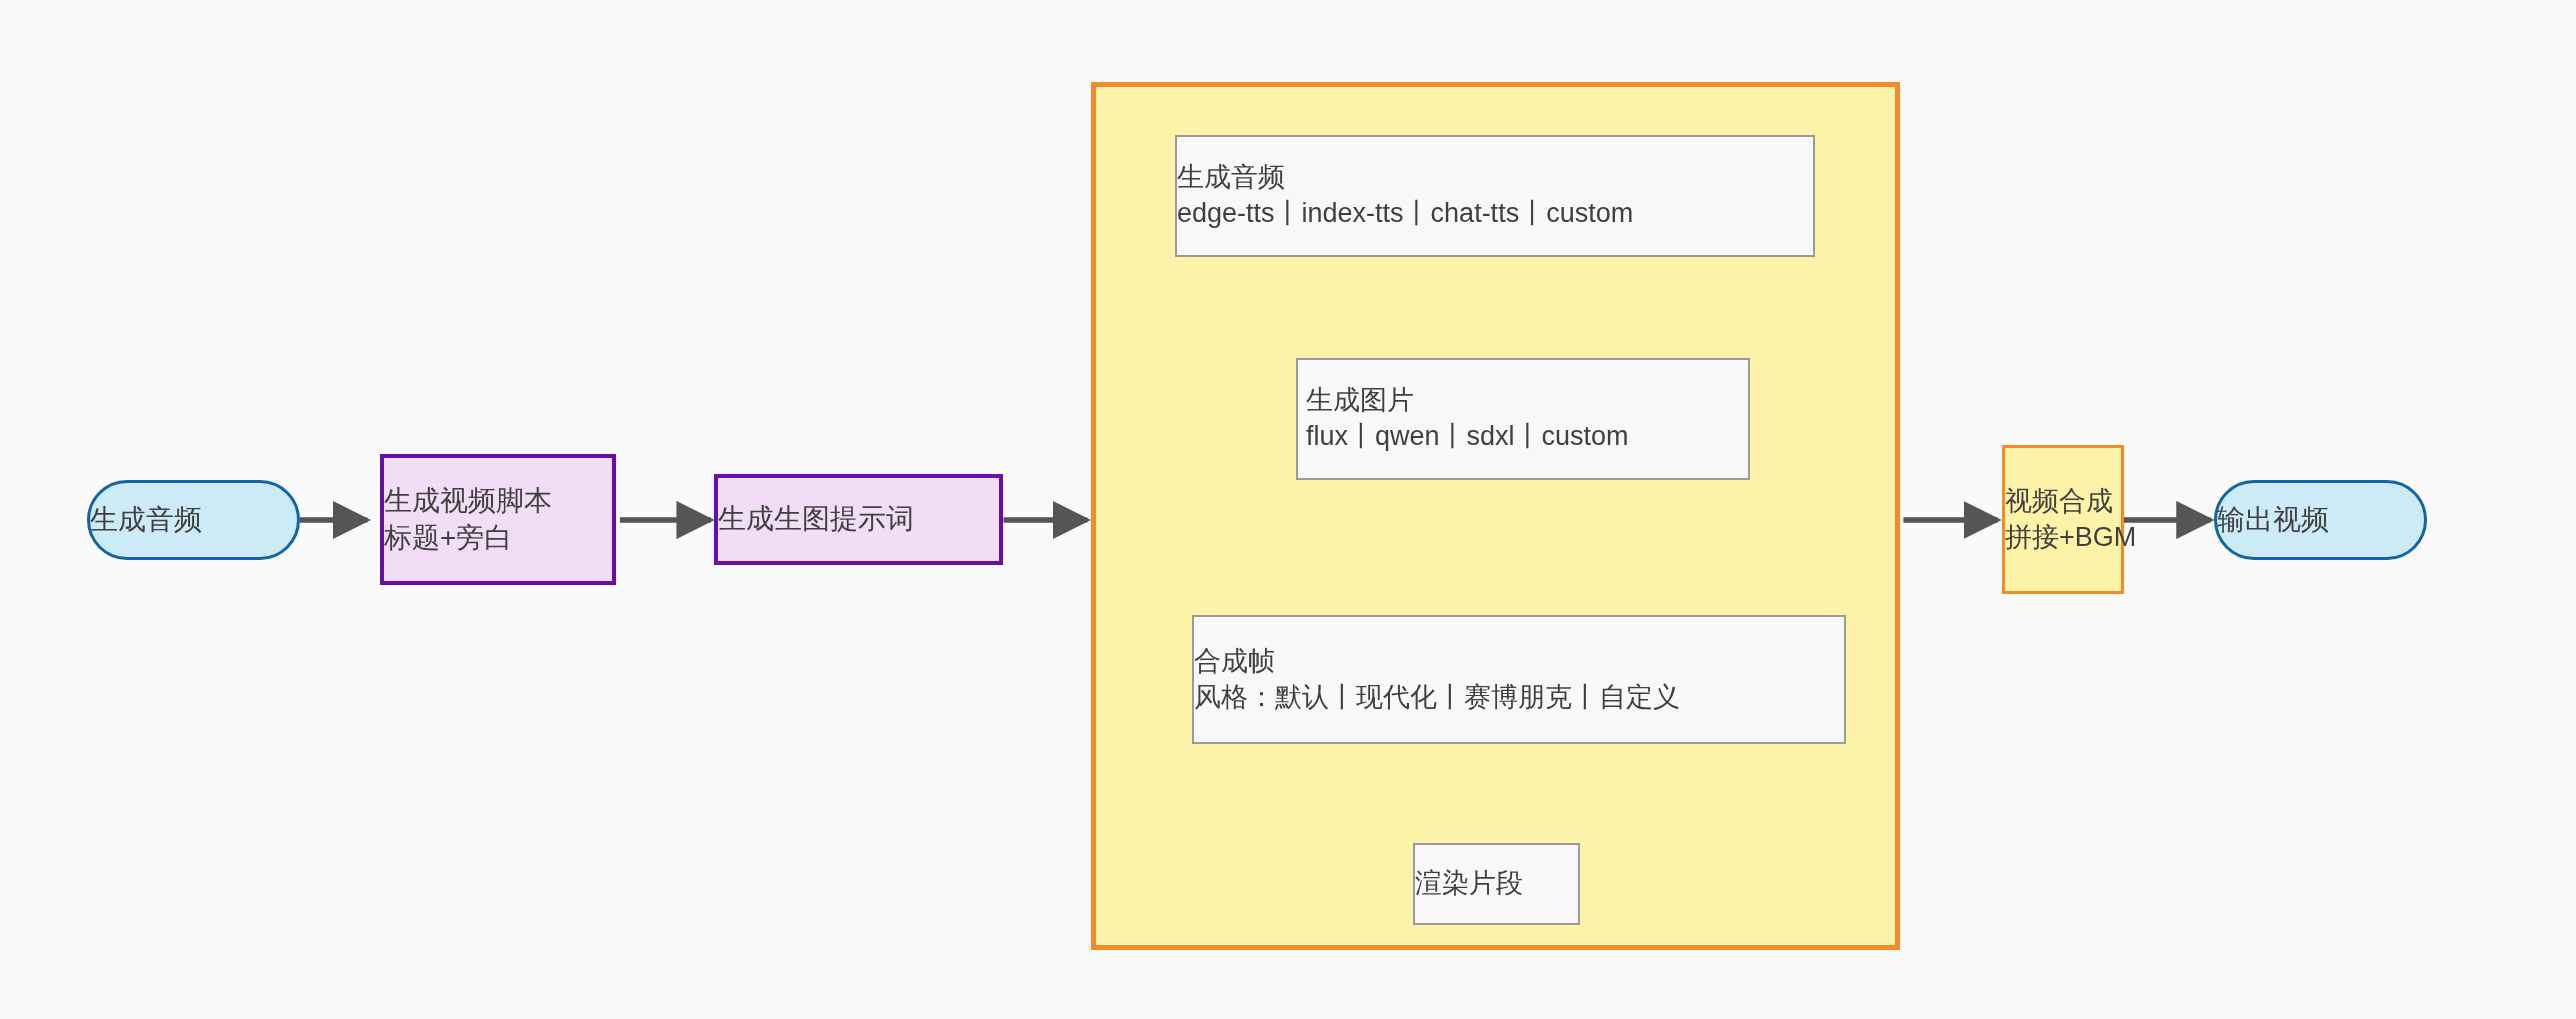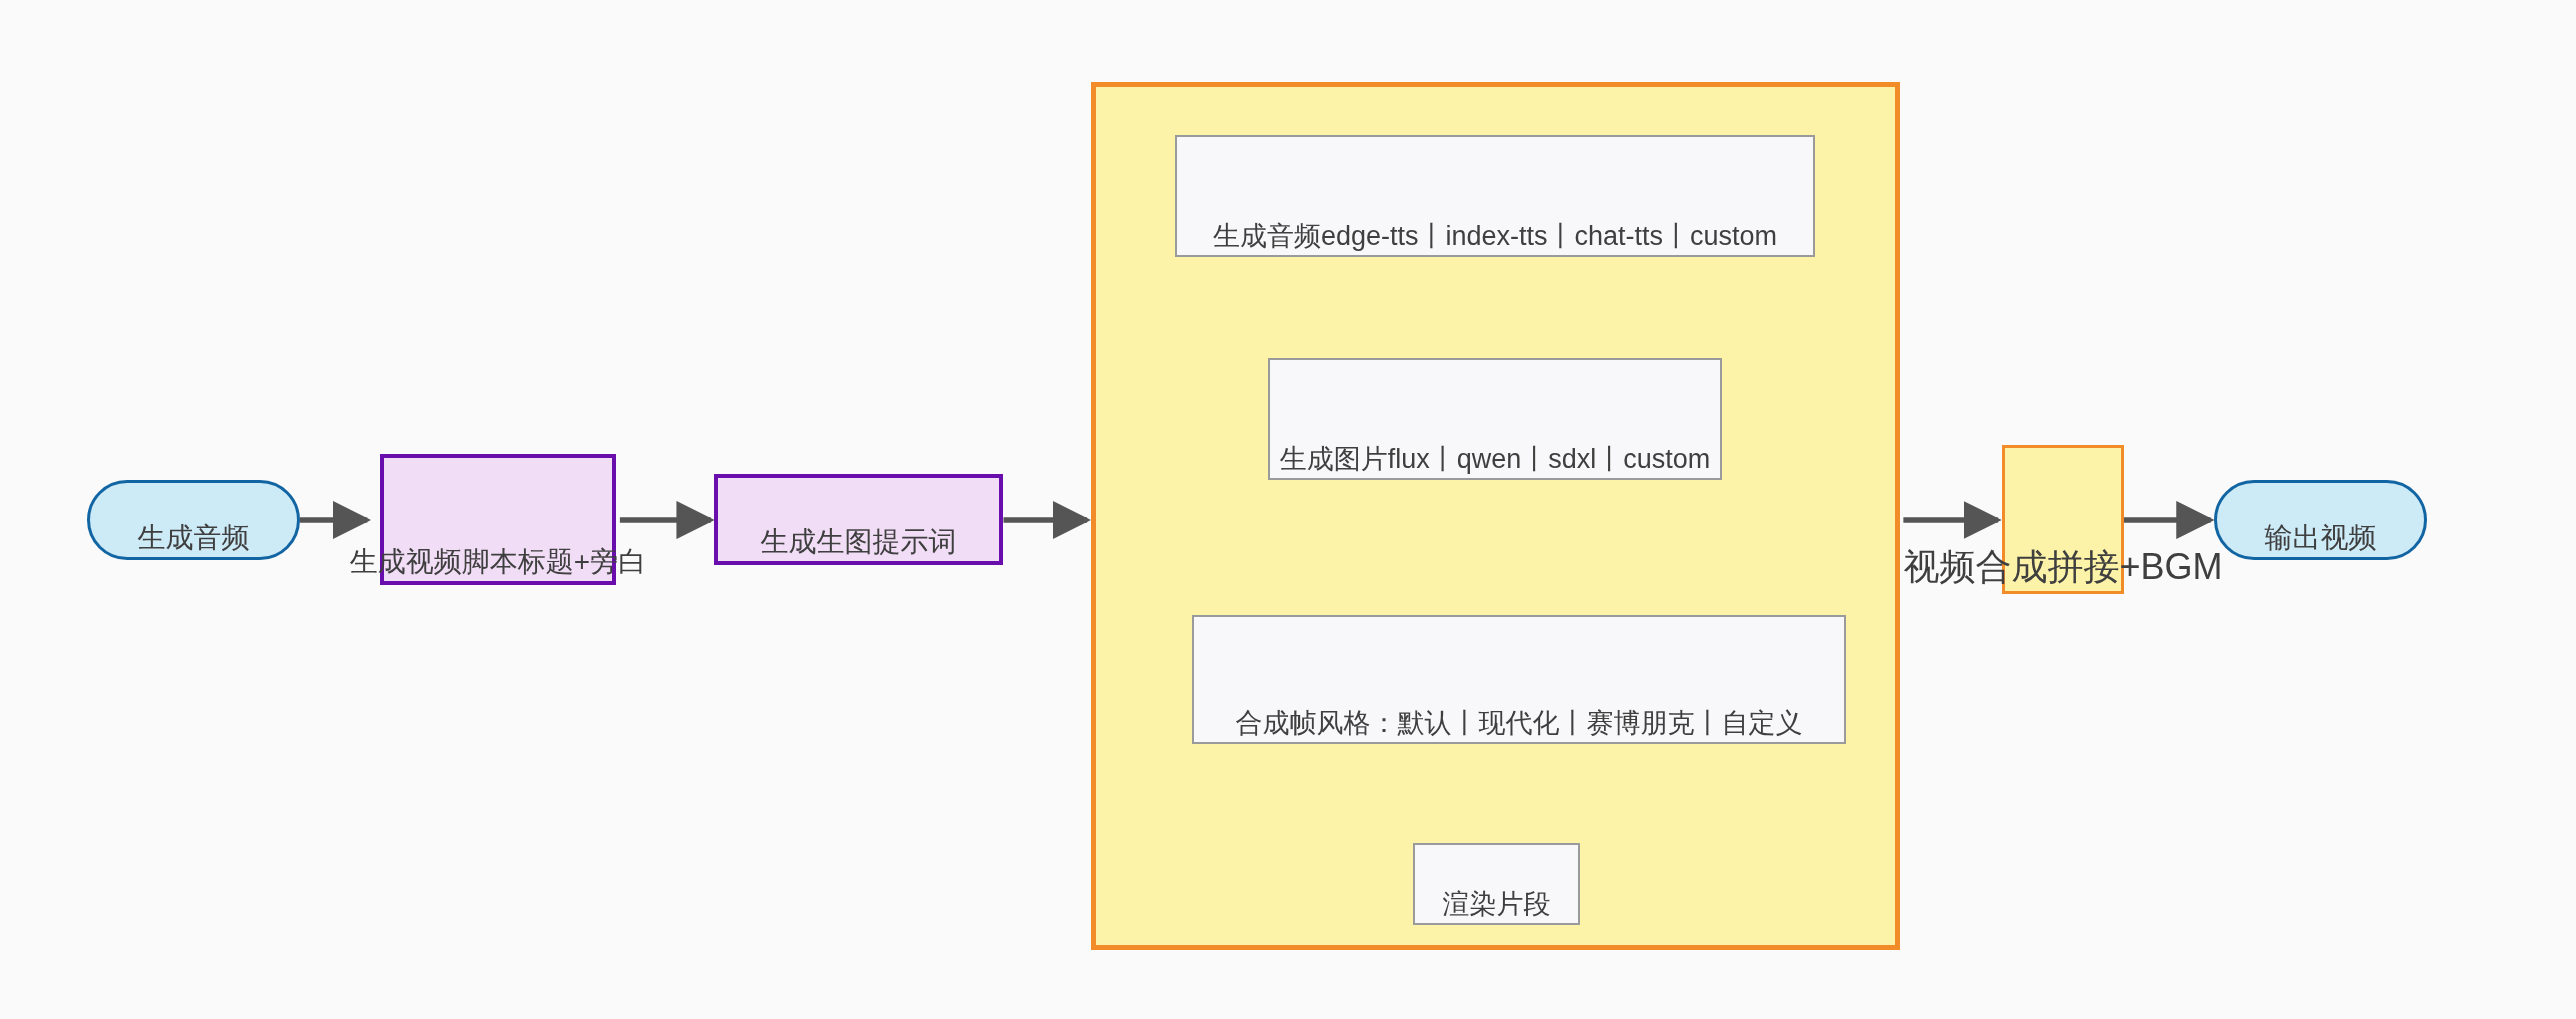--- a/index.html
+++ b/index.html
@@ -24,21 +24,22 @@
     top: 0;
     width: 2576px;
     height: 1020px;
     pointer-events: none;
   }
 
   .node {
     position: absolute;
     box-sizing: border-box;
     display: flex;
-    align-items: flex-end;
+    flex-direction: column;
+    align-items: flex-start;
     justify-content: center;
     text-align: center;
     color: #3f3f3f;
     line-height: 1.32;
     white-space: nowrap;
   }
 
   
   .node-stadium {
     background: #cdeaf7;
@@ -51,21 +52,21 @@
   .node-purple {
     background: #f1ddf6;
     border: 4.5px solid #6a0dad;
     font-size: 28px;
   }
 
   
   .node-orange {
     background: #fcf3a8;
     border: 3.6px solid #f28c28;
-    font-size: 36px;
+    font-size: 27px;
   }
 
   
   .node-plain {
     background: #f8f8fa;
     border: 2.7px solid #9a9a9a;
     font-size: 27px;
   }
 
   .node .line2 {
@@ -122,21 +123,21 @@
 
   <div class="node node-purple" style="left:714px; top:474px; width:289px; height:91px;">
     <span>生成生图提示词</span>
   </div>
 
   <div class="node node-plain" style="left:1175px; top:135px; width:640px; height:122px;">
     <span>生成音频</span>
     <span class="line2">edge-tts丨index-tts丨chat-tts丨custom</span>
   </div>
 
-  <div class="node node-plain" style="left:1268px; top:358px; width:454px; height:122px;">
+  <div class="node node-plain" style="left:1296px; top:358px; width:454px; height:122px;padding-left:8px;">
     <span>生成图片</span>
     <span class="line2">flux丨qwen丨sdxl丨custom</span>
   </div>
 
   <div class="node node-plain" style="left:1192px; top:585px; width:654px; height:129px;margin-top:30px;">
     <span>合成帧</span>
     <span class="line2">风格：默认丨现代化丨赛博朋克丨自定义</span>
   </div>
 
   <div class="node node-plain" style="left:1413px; top:818px; width:167px; height:82px;margin-top:25px;">

